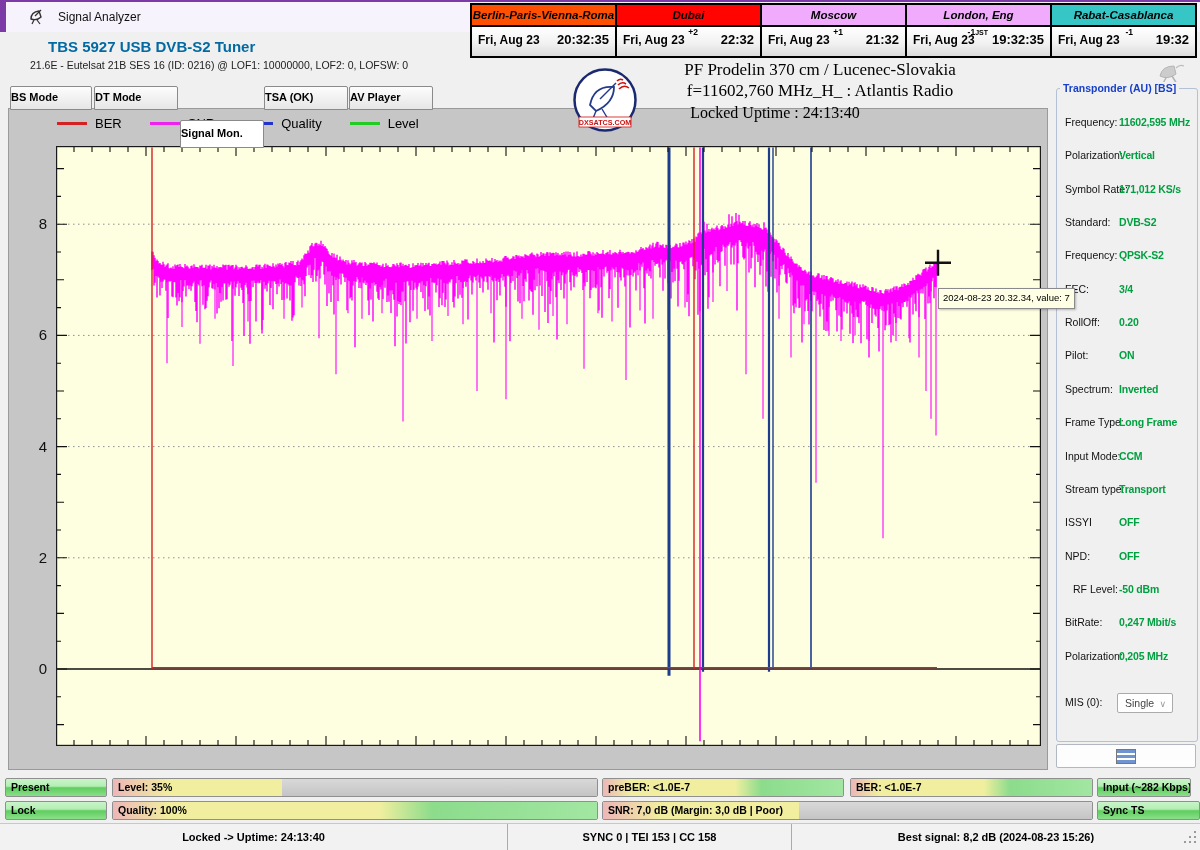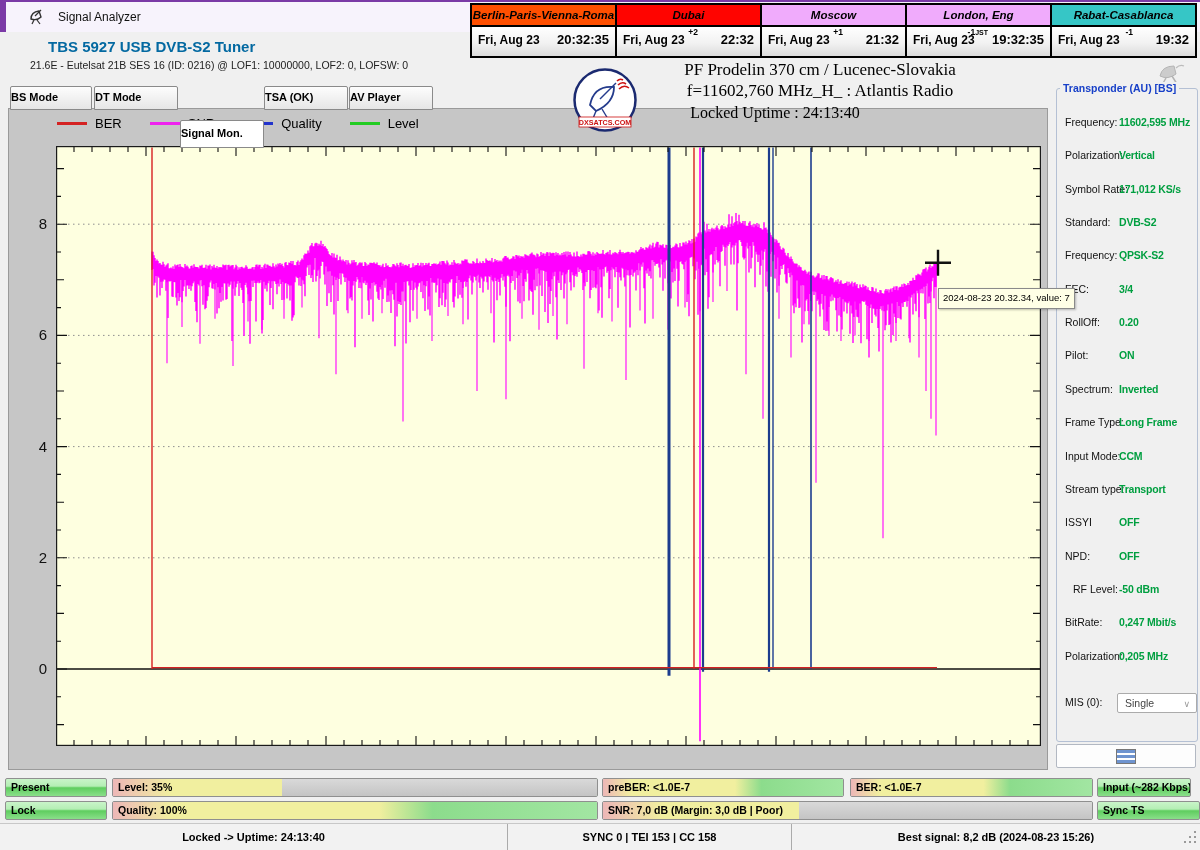--- a/index.html
+++ b/index.html
@@ -52,21 +52,21 @@
 
   
   #tooltip{left:938px;top:288px;height:17px;line-height:16px;padding:1px 4px;background:#ffffe6;
            border:1px solid #8a8a8a;font-size:9.5px;white-space:nowrap;z-index:20;box-shadow:1px 1px 2px rgba(0,0,0,.25);}
 
   
   #groupbox{left:1056px;top:88px;width:140px;height:652px;border:1px solid #b4c0d4;border-radius:3px;}
   #gb-title{left:1060px;top:82px;font-size:10.5px;font-weight:bold;color:#1840c8;background:#f0f0f0;padding:0 3px;z-index:2;}
   .tr-label{position:absolute;left:8px;font-size:10.5px;color:#111;}
   .tr-value{position:absolute;left:62px;width:76px;font-size:10.5px;font-weight:bold;color:#009f40;letter-spacing:-0.2px;}
-  #mis-select{position:absolute;left:60px;width:80px;height:20px;background:#fff;border:1px solid #ababab;
+  #mis-select{position:absolute;left:60px;width:56px;height:20px;background:#fff;border:1px solid #ababab;
               border-radius:2px;font-size:10.5px;color:#444;line-height:18px;padding-left:7px;box-sizing:border-box;}
   #mis-select .chev{position:absolute;right:6px;top:1px;color:#999;font-size:9px;}
   #side-button{left:1056px;top:744px;width:140px;height:24px;background:#fdfdfd;border:1px solid #b2b8c2;
                border-radius:2px;box-sizing:border-box;display:flex;align-items:center;justify-content:center;}
   #side-button .stripes{width:18px;height:13px;border:1px solid #777;
                background:repeating-linear-gradient(180deg,#6f94cf 0 3px,#ffffff 3px 5px);}
 
   
   .meter,.greenbar{position:absolute;height:19px;border:1px solid #8f8f8f;border-radius:2px;
                    box-sizing:border-box;overflow:hidden;}

